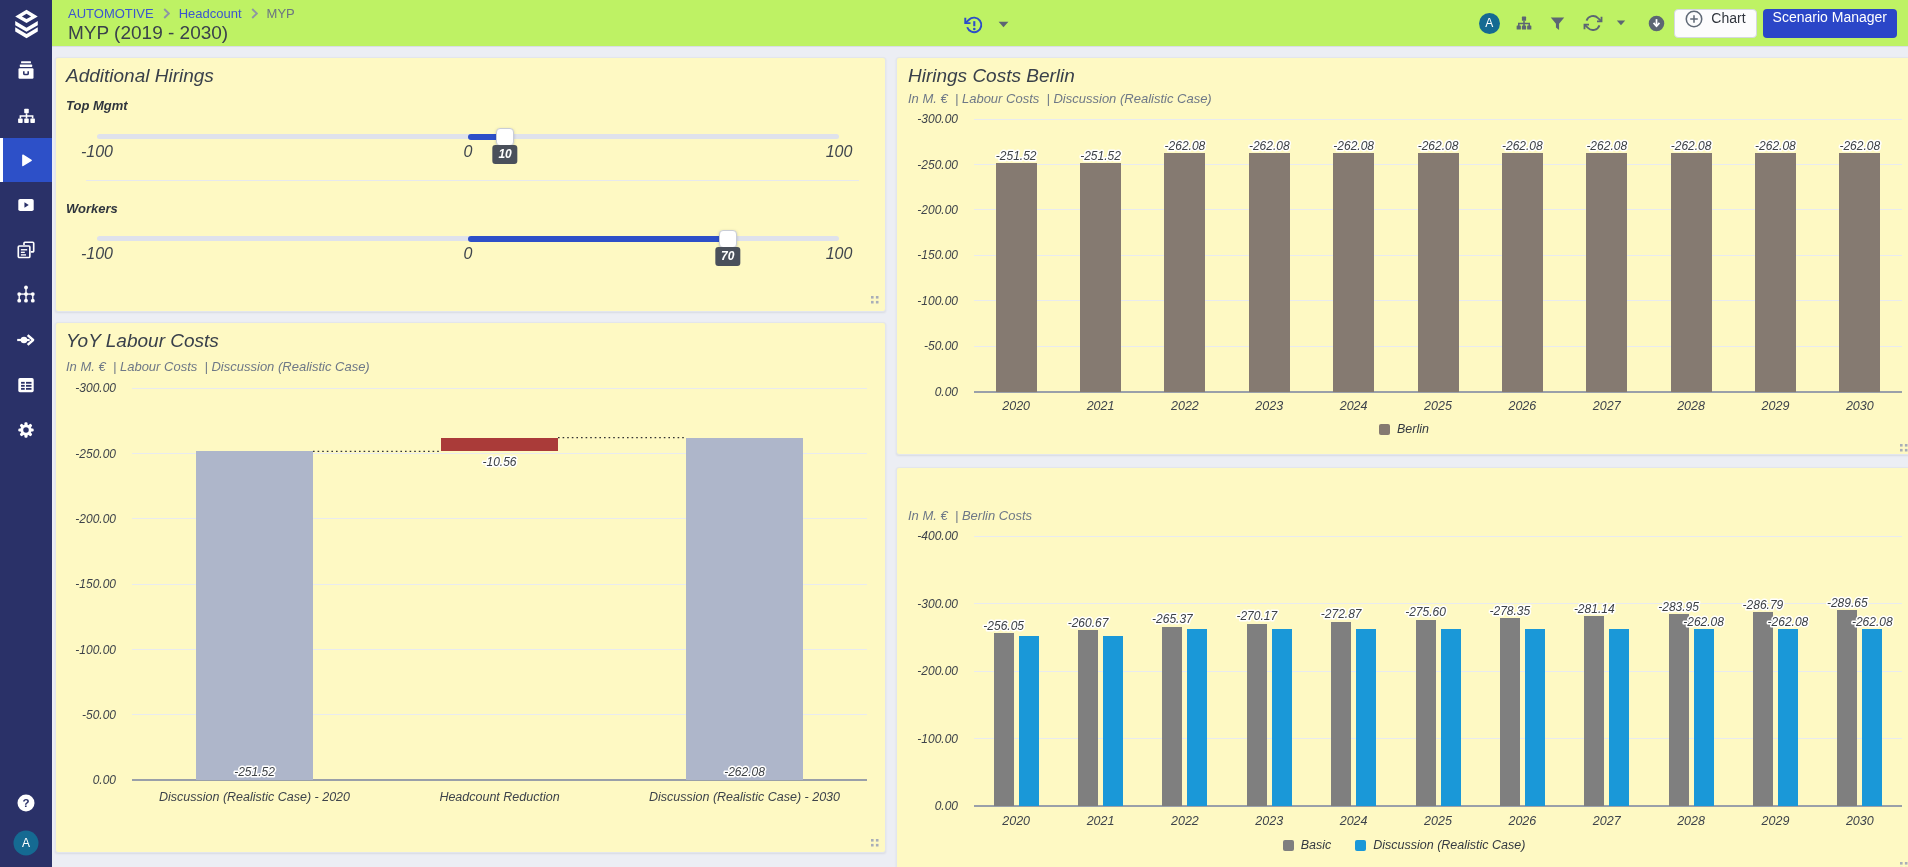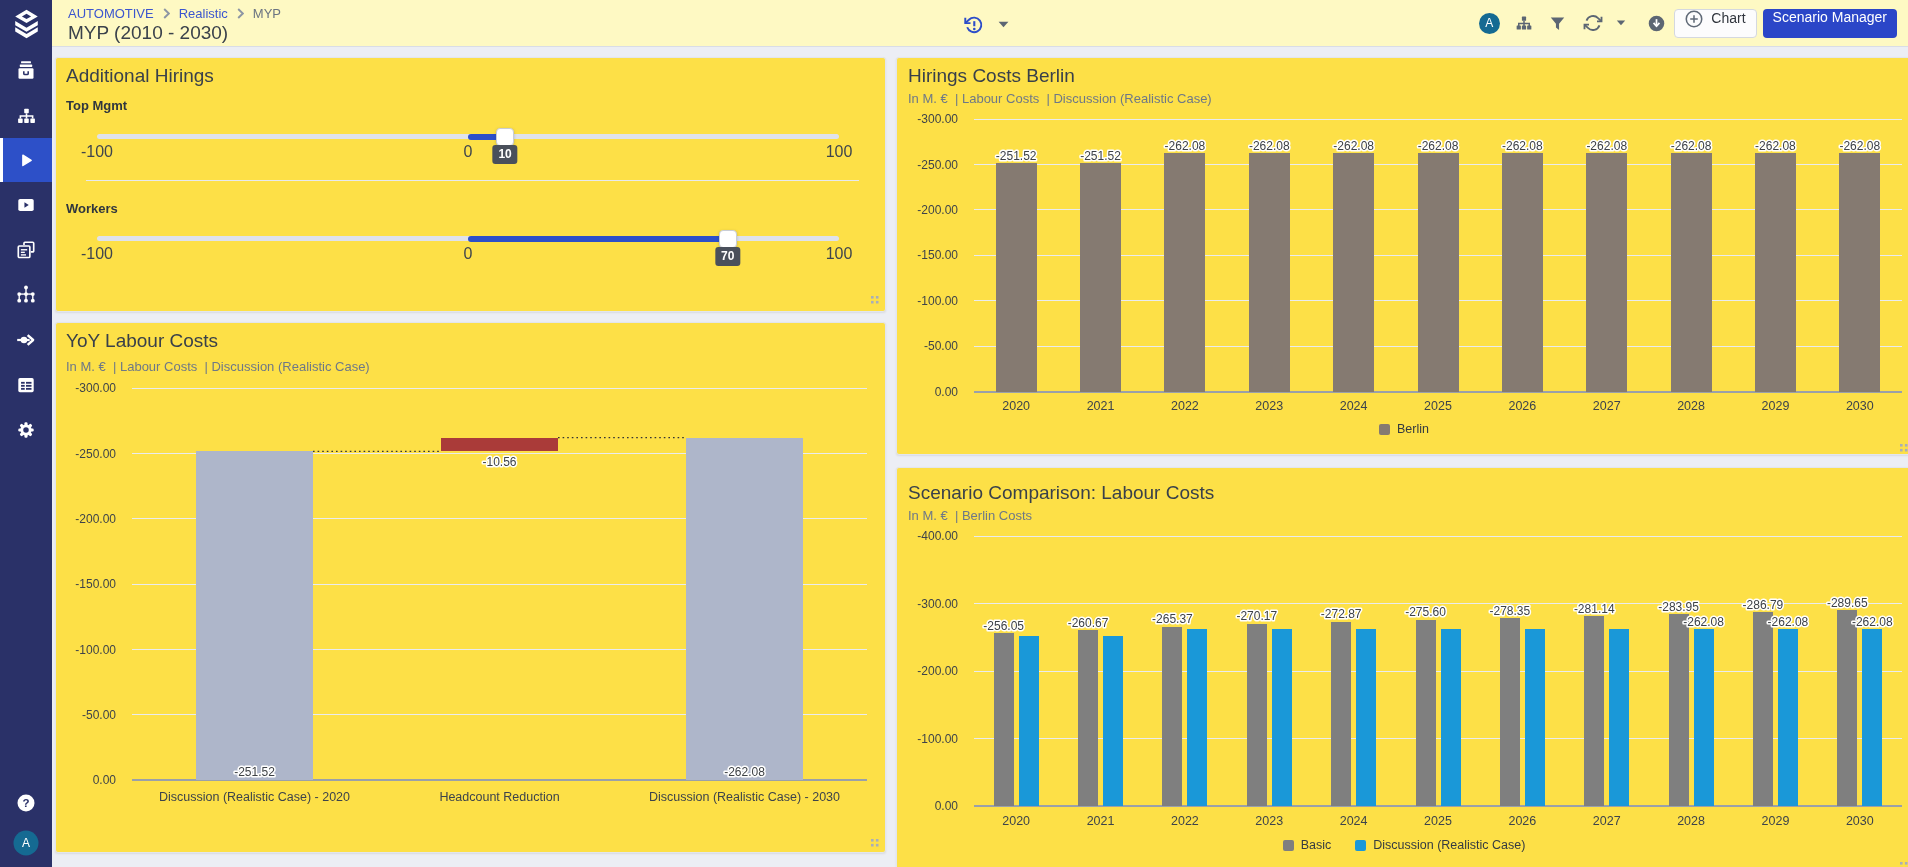--- a/index.html
+++ b/index.html
@@ -15,39 +15,39 @@
   
   .sidebar { position:relative; width:52px; flex:none; background:#2a3168; z-index:5; }
   .side-btn { position:absolute; left:0; width:52px; height:44px; display:flex; align-items:center; justify-content:center;
     background:transparent; border:none; padding:0; cursor:pointer; }
   .side-btn.active { background:#2d50c8; }
   .side-btn.active::before { content:""; position:absolute; left:0; top:0; bottom:0; width:3px; background:#ffffff; }
   .side-logo { position:absolute; left:0; top:6px; width:52px; height:36px; display:flex; align-items:center; justify-content:center; }
 
   
   .main { position:relative; flex:1; height:867px; }
-  .header { position:relative; height:47px; background:#fef9c3; border-bottom:1px solid #d9dde6; }
+  .header { position:relative; height:47px; background:#bef264; border-bottom:1px solid #d9dde6; }
   .breadcrumb { position:absolute; left:16px; top:5px; height:16px; display:flex; align-items:center; font-size:13px; color:#6b7482; }
   .crumb-link { color:#3b55cf; cursor:pointer; }
   .crumb-sep { margin:0 9px; display:flex; align-items:center; }
   .page-title { position:absolute; margin:0; left:16px; top:22px; font-size:19px; font-weight:400; color:#3a414b; white-space:nowrap; }
   .header-center { position:absolute; left:908px; top:11px; display:flex; align-items:center; }
   .header-right { position:absolute; right:11px; top:0; height:46px; display:flex; align-items:center; }
   .icon-btn { background:none; border:none; padding:0; cursor:pointer; display:flex; align-items:center; justify-content:center; }
   .avatar-sm { width:21px; height:21px; border-radius:50%; background:#156a92; color:#fff; font-size:12px; font-weight:400;
     display:flex; align-items:center; justify-content:center; }
   .btn { height:29px; border-radius:4px; font-size:14px; font-family:inherit; display:flex; cursor:pointer; }
   .btn-chart { border:1px solid #d4d8e0; background:#fcfcfd; color:#31363e; padding:0 10px; }
   .btn-chart svg { margin-right:8px; }
   .btn-primary { border:none; background:#2b46c8; color:#ffffff; padding:0 10px; margin-left:6px; justify-content:center; min-width:134px; }
 
   
   .content { position:absolute; left:0; top:47px; width:1856px; height:820px; }
-  .panel { position:absolute; background:#fde047; border:1px solid #e3e6ec; border-radius:3px;
-    box-shadow:0 1px 2px rgba(40,50,90,.10); }
+  .panel { position:absolute; background:#fef9c3; border:1px solid #e3e6ec; border-radius:3px;
+    box-shadow:0 1px 2px rgba(40,50,90,.10);font-style:italic; }
   .panel-title { position:absolute; margin:0; left:10px; top:7px; font-size:19px; font-weight:400; color:#39404a; white-space:nowrap; }
   .panel-sub { position:absolute; left:10px; top:36px; font-size:13px; color:#6e7887; white-space:pre; }
   .chart-svg { position:absolute; left:0; top:0; }
   .chart-svg text { font-family:"Liberation Sans", sans-serif; }
   .legend { position:absolute; left:0; right:0; display:flex; justify-content:center; gap:24px; }
   .legend-item { display:flex; align-items:center; gap:7px; cursor:pointer; }
   .legend-swatch { width:11px; height:11px; border-radius:2px; }
   .legend-label { font-size:12.5px; color:#343a41; }
   .rhandle { position:absolute; }
 
@@ -198,29 +198,29 @@
 
   <div class="main">
     <header class="header">
       <nav class="breadcrumb">
         <span class="crumb-link">AUTOMOTIVE</span>
         <span class="crumb-sep">
           <svg width="7" height="11" viewBox="0 0 7 11">
               <path d="M1.2 1 L5.8 5.5 L1.2 10" stroke="#8d96a4" stroke-width="1.9" fill="none"></path>
             </svg>
         </span>
-        <span class="crumb-link">Realistic</span>
+        <span class="crumb-link">Headcount</span>
         <span class="crumb-sep">
           <svg width="7" height="11" viewBox="0 0 7 11">
               <path d="M1.2 1 L5.8 5.5 L1.2 10" stroke="#8d96a4" stroke-width="1.9" fill="none"></path>
             </svg>
         </span>
         <span>MYP</span>
       </nav>
-      <h1 class="page-title">MYP (2010 - 2030)</h1>
+      <h1 class="page-title">MYP (2019 - 2030)</h1>
 
       <div class="header-center">
         <button class="icon-btn" style="width:26px;height:26px">
           <svg width="21" height="21" viewBox="0 0 24 24" fill="none" style="overflow:visible">
             <path d="M2.6 4.4 V10.4 H8.6" stroke="#2c4dc9" stroke-width="2.2"></path>
             <path d="M4.8 15.2 a8.3 8.3 0 1 0 1.96-8.63 L2.6 10.4" stroke="#2c4dc9" stroke-width="2.2"></path>
             <path d="M12.9 8.2 V14.0" stroke="#2c4dc9" stroke-width="2.4"></path>
             <circle cx="12.9" cy="17.2" r="1.5" fill="#2c4dc9"></circle>
           </svg>
         </button>
@@ -427,21 +427,20 @@
           <g fill="#a9aeb8">
               <rect x="0" y="0" width="2.6" height="2.6"></rect>
               <rect x="4.9" y="0" width="2.6" height="2.6"></rect>
               <rect x="0" y="4.9" width="2.6" height="2.6"></rect>
               <rect x="4.9" y="4.9" width="2.6" height="2.6"></rect>
             </g>
         </svg>
       </section>
 
       <section class="panel" id="panel-comparison" style="left:844px;top:420px;width:1016px;height:407px">
-        <h2 class="panel-title" style="left:11px;top:14px">Scenario Comparison: Labour Costs</h2>
         <div class="panel-sub" style="left:11px;top:40px">In M. €  | Berlin Costs</div>
         <svg class="chart-svg" width="1016" height="398">
             <line x1="77" y1="338" x2="1005" y2="338" stroke="#9aa0a9" stroke-width="2" shape-rendering="crispEdges"></line>
             <text x="61" y="338" text-anchor="end" dy="0.35em" font-size="12" fill="#3e434a">0.00</text>
             <line x1="77" y1="270.5" x2="1005" y2="270.5" stroke="#e9ebef" stroke-width="1" shape-rendering="crispEdges"></line>
             <text x="61" y="270.5" text-anchor="end" dy="0.35em" font-size="12" fill="#3e434a">-100.00</text>
             <line x1="77" y1="203" x2="1005" y2="203" stroke="#e9ebef" stroke-width="1" shape-rendering="crispEdges"></line>
             <text x="61" y="203" text-anchor="end" dy="0.35em" font-size="12" fill="#3e434a">-200.00</text>
             <line x1="77" y1="135.5" x2="1005" y2="135.5" stroke="#e9ebef" stroke-width="1" shape-rendering="crispEdges"></line>
             <text x="61" y="135.5" text-anchor="end" dy="0.35em" font-size="12" fill="#3e434a">-300.00</text>

